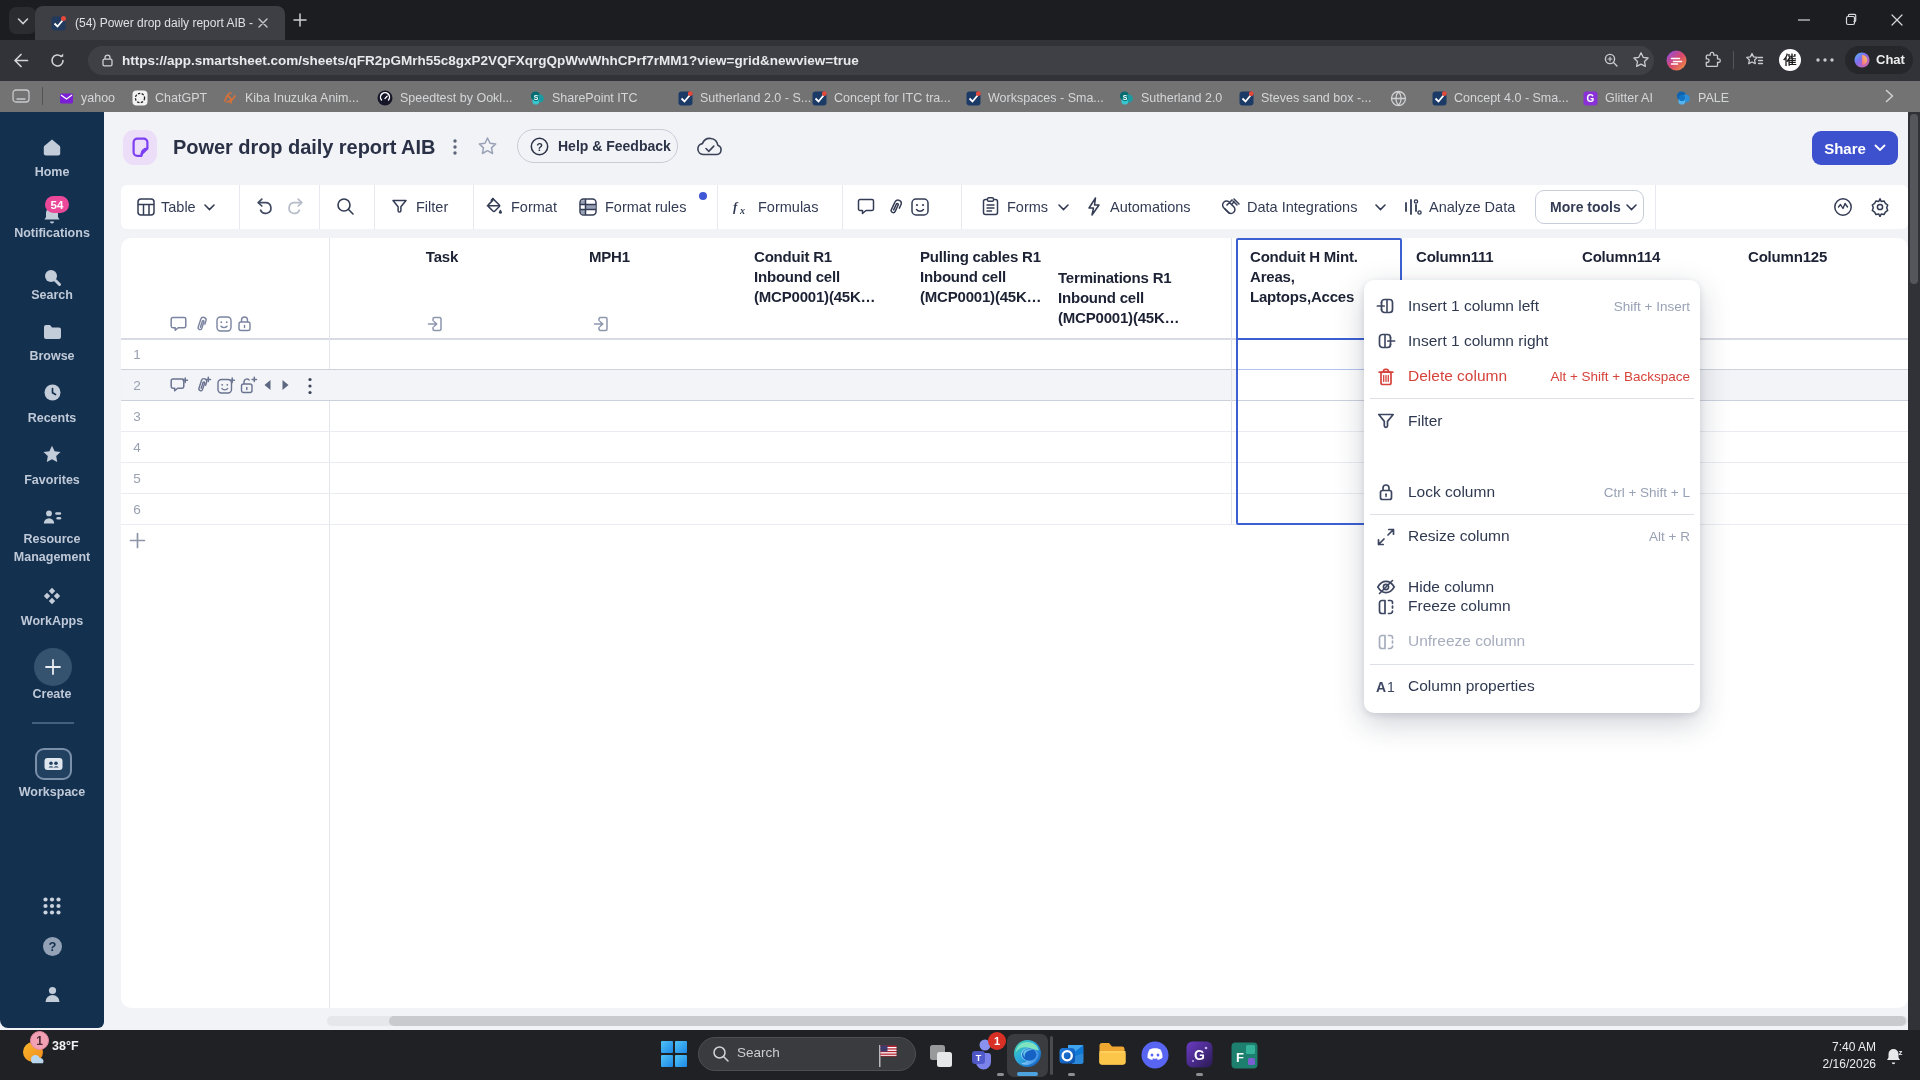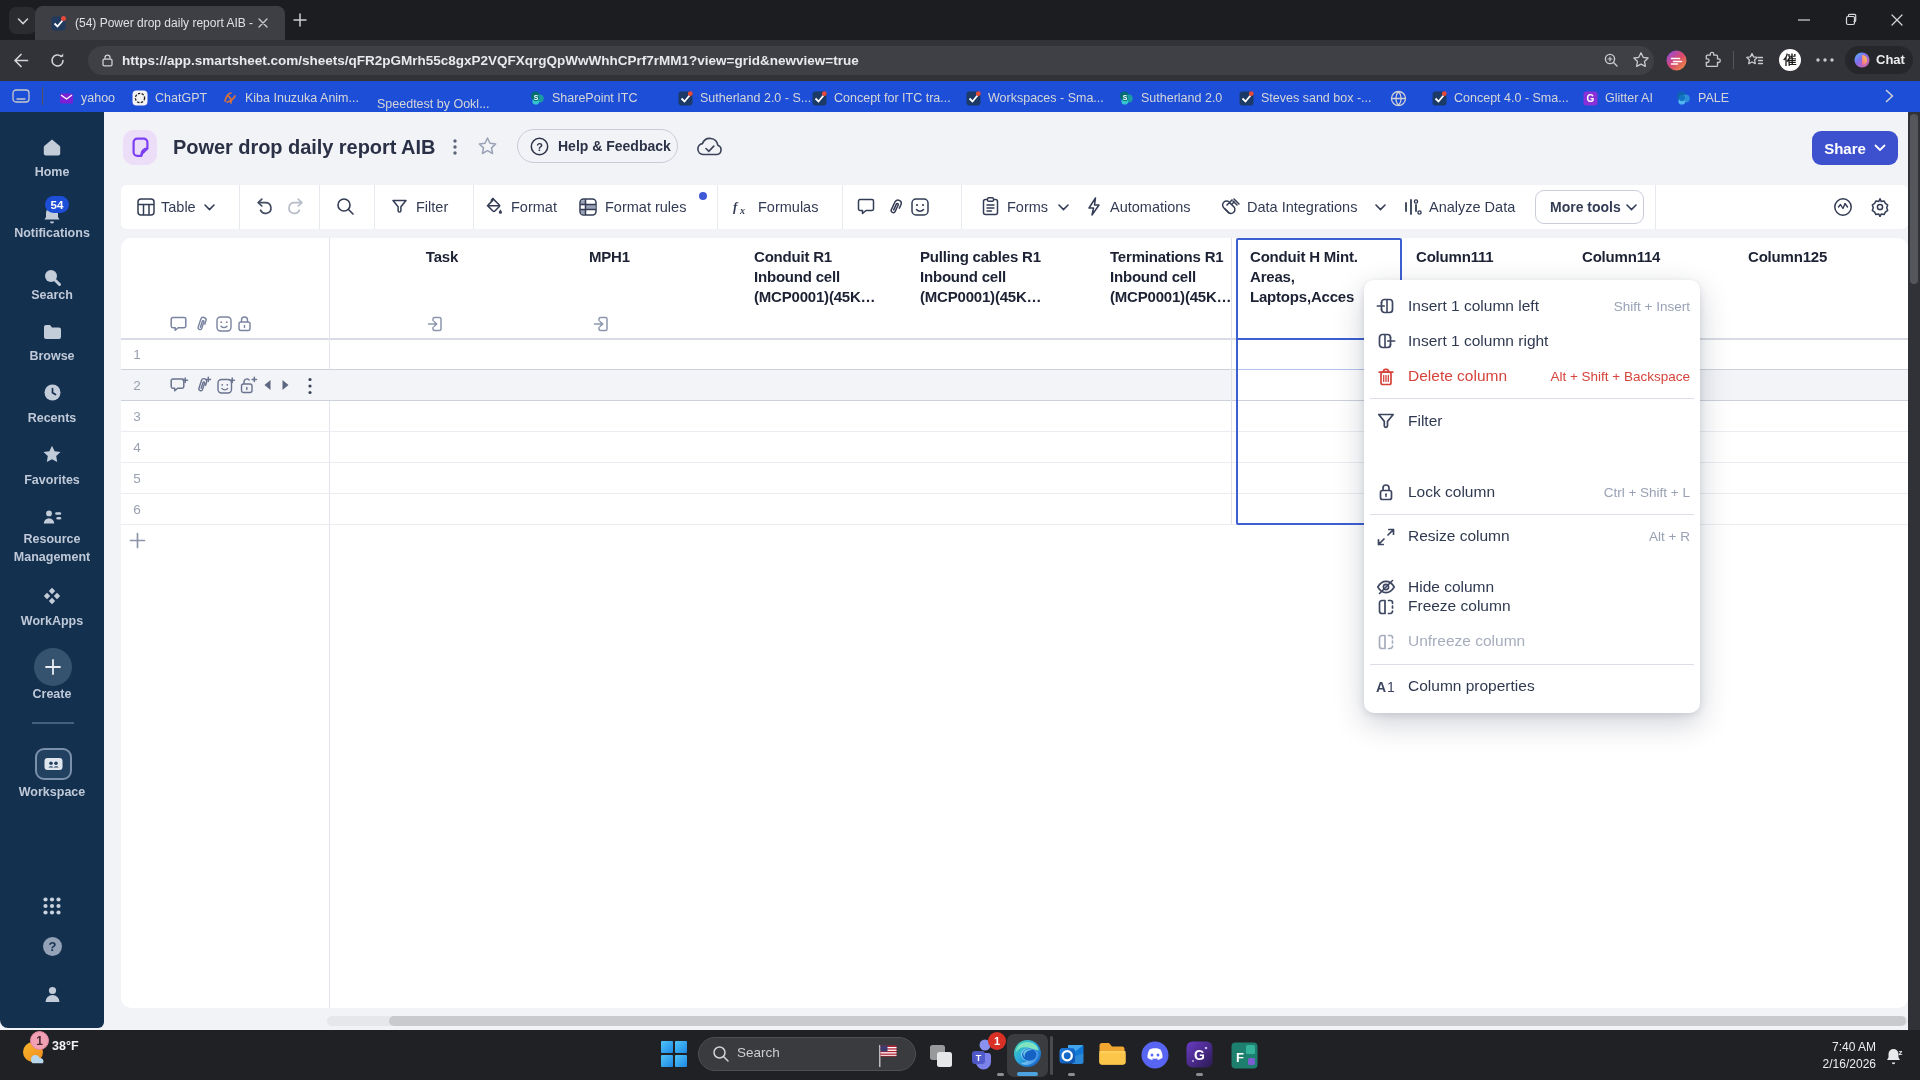--- a/index.html
+++ b/index.html
@@ -2,21 +2,21 @@
 <html><head>
 <meta charset="utf-8">
 <style>
   * { margin:0; padding:0; box-sizing:border-box; }
   html,body { width:1920px; height:1080px; overflow:hidden; }
   body { font-family:"Liberation Sans", sans-serif; position:relative; background:#f2f3f7; }
   .abs { position:absolute; }
   
   #tabstrip { left:0; top:0; width:1920px; height:40px; background:#1c1d21; }
   #navrow   { left:0; top:40px; width:1920px; height:41px; background:#323338; }
-  #bookmarks{ left:0; top:81px; width:1920px; height:31px; background:#1d4ed8; }
+  #bookmarks{ left:0; top:81px; width:1920px; height:31px; background:#737373; }
   .tab { left:35px; top:6px; width:250px; height:34px; background:#3e3f44; border-radius:8px 8px 0 0; }
   .tabtitle { color:#dfe0e3; font-size:12px; }
   .urlfield { left:88px; top:6px; width:1566px; height:29px; background:#3f4046; border-radius:15px; }
   .urltext { color:#e8e9eb; font-size:13.5px;font-weight:bold; }
   .bmtext { color:#d5d6d8; font-size:12.5px; }
   .bmitem { position:absolute; top:9px; height:16px; display:flex; align-items:center; gap:7px; }
   
   #page { left:0; top:112px; width:1920px; height:918px; background:#f2f3f7; }
   #sidebar { left:0; top:112px; width:104px; height:916px; background:#14304f; border-radius:0 0 6px 8px; }
   .sbitem { position:absolute; left:0; width:104px; text-align:center; color:#bfc9d7; font-size:12.5px; font-weight:700; }
@@ -164,21 +164,21 @@
         <circle cx="8" cy="8" r="4.6" stroke="#1f1f1f" stroke-width="1.3" fill="none" stroke-dasharray="2.4 1.4"></circle>
       </svg>
       <span class="bmtext">ChatGPT</span>
     </div>
   <div class="bmitem" style="left:222px;">
       <svg width="16" height="16" viewBox="0 0 16 16">
         <path d="M3 11c1-5 4-8 6-8M5 12c2 0 6-2 8-6M6 6c2 1 4 4 3 7" stroke="#d4703a" stroke-width="1.7" fill="none" stroke-linecap="round"></path>
       </svg>
       <span class="bmtext">Kiba Inuzuka Anim...</span>
     </div>
-  <div class="bmitem" style="left:377px;flex-direction:column;">
+  <div class="bmitem" style="left:377px;">
       <svg width="16" height="16" viewBox="0 0 16 16">
         <circle cx="8" cy="8" r="7.5" fill="#141526"></circle>
         <path d="M4.5 10a4.5 4.5 0 1 1 7 0" stroke="#fff" stroke-width="1.4" fill="none" stroke-linecap="round"></path>
         <path d="M8 8.5l2.2-2.2" stroke="#fff" stroke-width="1.3" stroke-linecap="round"></path>
       </svg>
       <span class="bmtext">Speedtest by Ookl...</span>
     </div>
   <div class="bmitem" style="left:529px;">
       <svg width="16" height="16" viewBox="0 0 16 16">
         <circle cx="6.5" cy="6" r="4.6" fill="#036c70"></circle>
@@ -274,21 +274,21 @@
         <path d="M10 0.5l7.5 6.2a2 2 0 0 1 .7 1.5v6.3a2 2 0 0 1-2 2H3.8a2 2 0 0 1-2-2V8.2a2 2 0 0 1 .7-1.5z" fill="#c3ccd9"></path>
       </svg>
     </div>
   <div class="sbitem" style="top:53px;">Home</div>
   <div class="sbicon" style="top:94px;">
       <svg width="20" height="18" viewBox="0 0 20 18">
         <path d="M10 1a6 6 0 0 1 6 6v4l1.5 2.5H2.5L4 11V7a6 6 0 0 1 6-6z" fill="#c3ccd9"></path>
         <path d="M8 15.5h4a2 2 0 0 1-4 0z" fill="#c3ccd9"></path>
       </svg>
     </div>
-  <div class="abs" style="left:45px;top:84px;width:24px;height:17px;background:#1d4ed8;border-radius:9px;color:#fff;font-size:11.5px;font-weight:700;display:flex;align-items:center;justify-content:center;">54</div>
+  <div class="abs" style="left:45px;top:84px;width:24px;height:17px;background:#ec4899;border-radius:9px;color:#fff;font-size:11.5px;font-weight:700;display:flex;align-items:center;justify-content:center;">54</div>
   <div class="sbitem" style="top:114px;">Notifications</div>
   <div class="sbicon" style="top:155px;">
       <svg width="21" height="21" viewBox="0 0 21 21">
         <circle cx="9" cy="9" r="6" fill="#c3ccd9"></circle>
         <path d="M13.5 13.5l4 4" stroke="#c3ccd9" stroke-width="3" stroke-linecap="round"></path>
       </svg>
     </div>
   <div class="sbitem" style="top:176px;">Search</div>
   <div class="sbicon" style="top:212px;">
       <svg width="19" height="16" viewBox="0 0 19 16">
@@ -512,21 +512,21 @@
 </div>
 
 <div class="abs colhead" style="left:392px;width:100px;text-align:center;">Task</div>
 <div class="abs colhead" style="left:589px;">MPH1</div>
 <div class="abs colhead" style="left:754px;">Conduit R1
 Inbound cell
 (MCP0001)(45K…</div>
 <div class="abs colhead" style="left:920px;">Pulling cables R1
 Inbound cell
 (MCP0001)(45K…</div>
-<div class="abs colhead" style="left:1110px;">Terminations R1
+<div class="abs colhead" style="left:1058px;margin-top:21px;">Terminations R1
 Inbound cell
 (MCP0001)(45K…</div>
 <div class="abs colhead" style="left:1250px;">Conduit H Mint.
 Areas,
 Laptops,Acces</div>
 <div class="abs colhead" style="left:1416px;">Column111</div>
 <div class="abs colhead" style="left:1582px;">Column114</div>
 <div class="abs colhead" style="left:1748px;">Column125</div>
 
 <svg class="abs" style="left:170px;top:316px;" width="17" height="16" viewBox="0 0 17 16">

